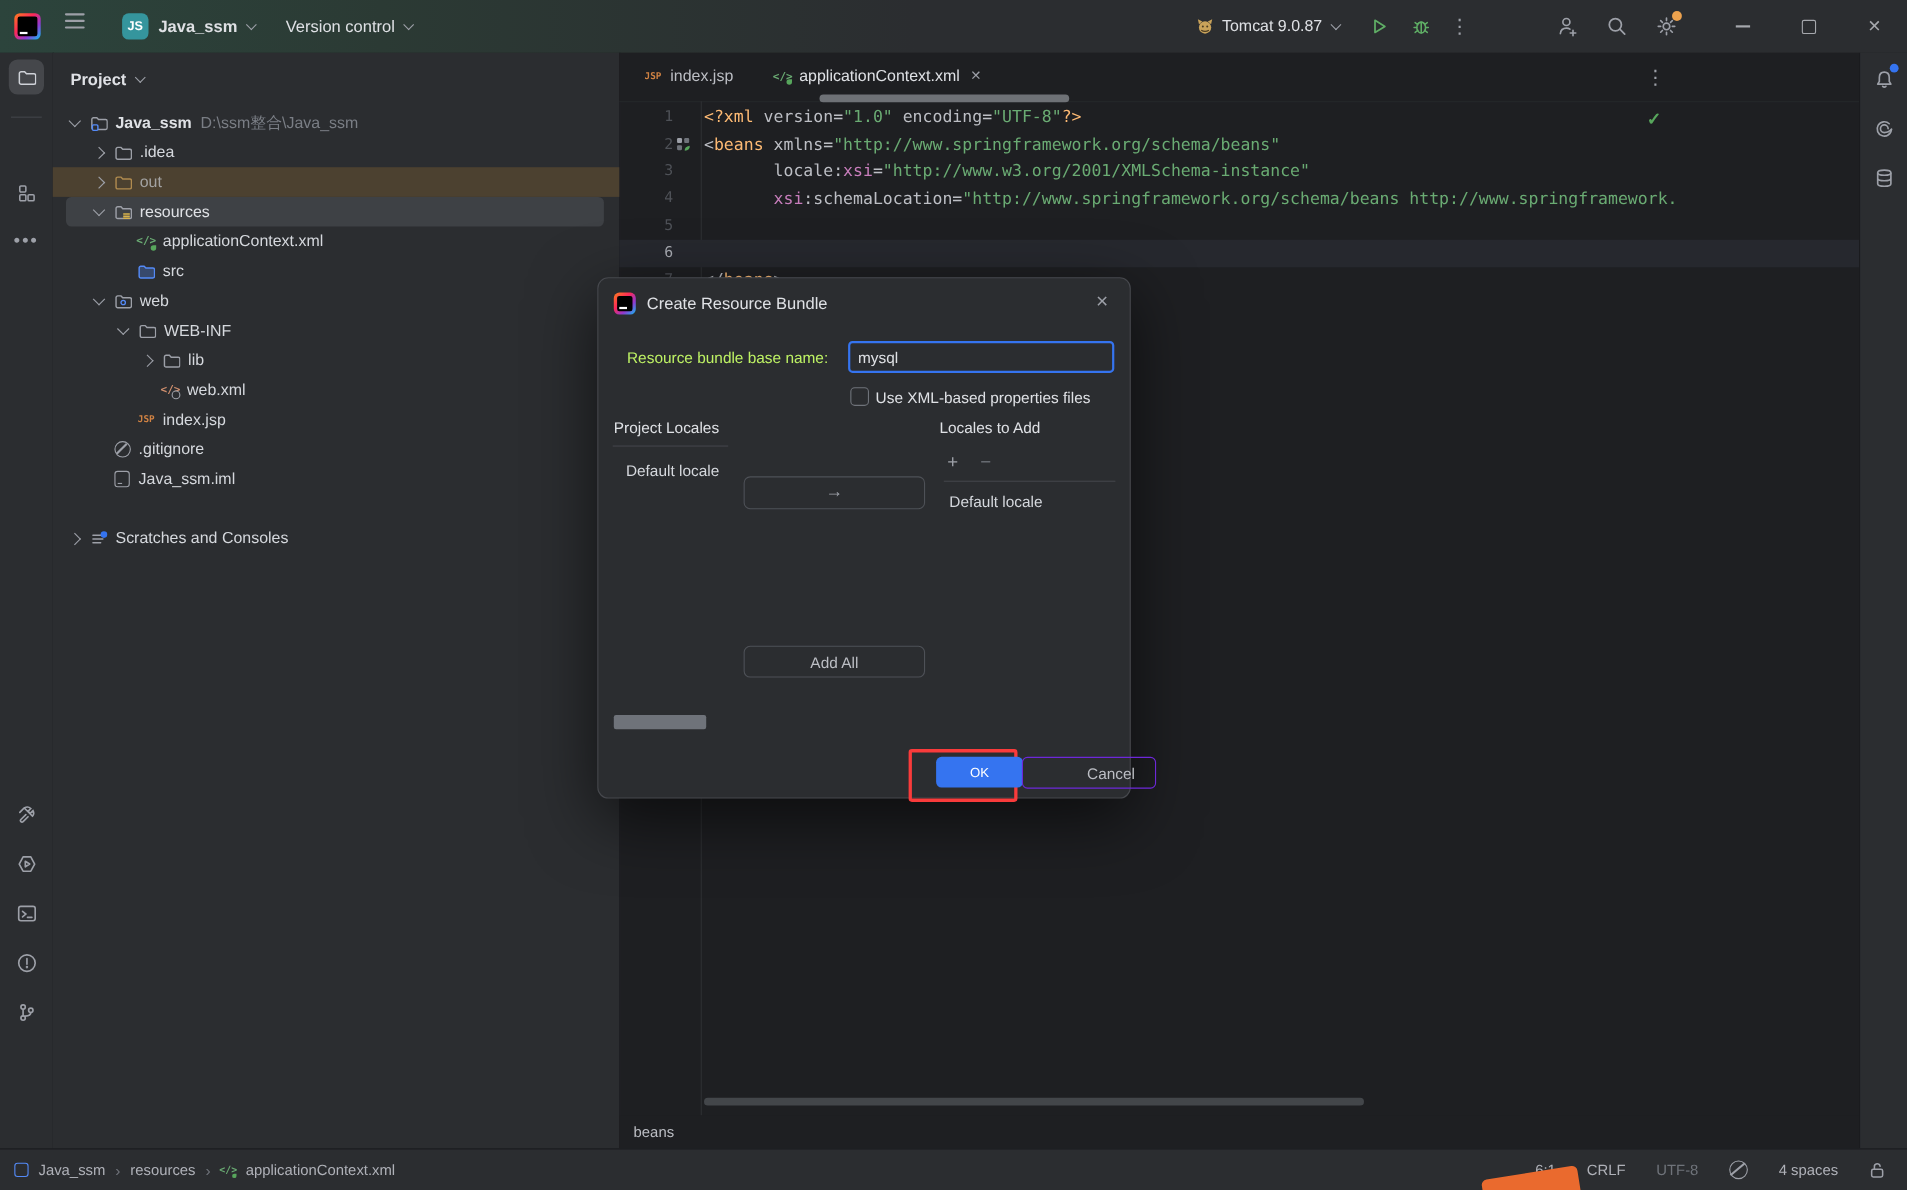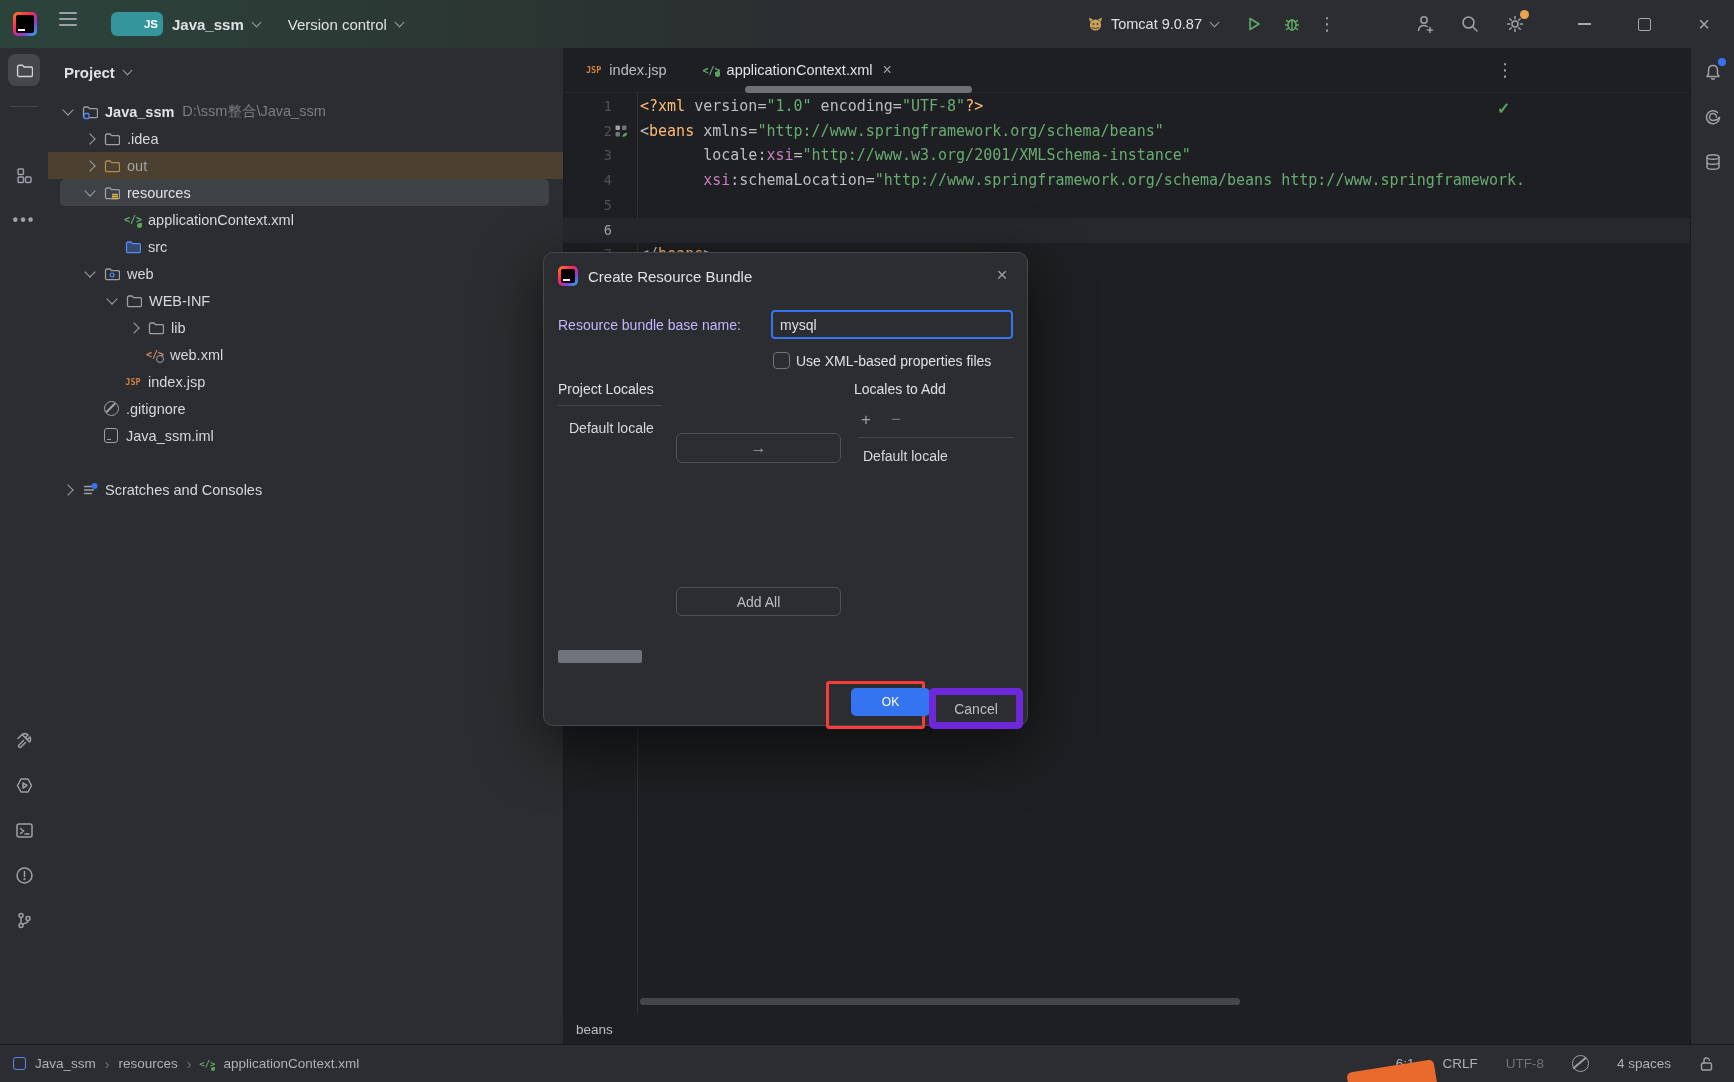--- a/index.html
+++ b/index.html
@@ -10,21 +10,21 @@
   
   .titlebar{position:absolute;left:0;top:0;width:1734px;height:48px;
     background:linear-gradient(90deg,#2c443c 0%,#2b3a34 20%,#2b2d30 48%,#2b2d30 100%);
     display:flex;align-items:center;}
   .ij-logo{width:24px;height:24px;border-radius:5px;position:relative;flex:none;
     background:linear-gradient(135deg,#fc801d 0%,#fe2857 38%,#9039d0 68%,#07c3f2 100%);}
   .ij-logo:after{content:"";position:absolute;left:3px;top:3px;right:3px;bottom:3px;background:#000;border-radius:2px;}
   .ij-logo:before{content:"";position:absolute;left:5px;bottom:5px;width:7px;height:2px;background:#fff;z-index:2;}
   .bars{width:18px;height:2px;background:#9da0a8;border-radius:1px;box-shadow:0 6px 0 #9da0a8,0 12px 0 #9da0a8;}
   .avatar{width:24px;height:24px;border-radius:6px;background:#35959d;color:#fff;font-size:11.5px;font-weight:bold;
-    display:flex;align-items:center;justify-content:center;padding-left:28px;}
+    display:flex;align-items:center;justify-content:center;}
   .tb-text{font-size:15px;color:#dfe1e5;}
   .dchev{width:6px;height:6px;border-right:1.5px solid #9da0a8;border-bottom:1.5px solid #9da0a8;
     transform:rotate(45deg);display:inline-block;margin-left:9px;position:relative;top:-2px;}
   .winbtn{width:28px;height:28px;display:flex;align-items:center;justify-content:center;color:#a6a8ad;}
 
   
   .stripe{position:absolute;top:48px;background:#2b2d30;}
   .stripe.left{left:0;width:48px;height:996px;border-right:1px solid #1a1b1e;}
   .stripe.right{left:1690px;width:44px;height:996px;border-left:1px solid #1a1b1e;}
   .sicon{position:absolute;width:32px;height:32px;border-radius:8px;display:flex;align-items:center;justify-content:center;}
@@ -96,22 +96,22 @@
     border-radius:4px;color:#dfe1e5;font-size:14px;font-family:"Liberation Sans",sans-serif;padding:0 7px;outline:none;}
   .checkbox{position:absolute;left:229px;top:99px;width:15px;height:15px;border:1.6px solid #6f737a;border-radius:4px;background:transparent;}
   .dlg-btn{position:absolute;border:1px solid #4e5157;border-radius:6px;background:transparent;color:#bcbec4;
     display:flex;align-items:center;justify-content:center;font-size:14px;}
   .hdrline{position:absolute;height:1px;background:#43454a;}
   .plusminus{font-size:17px;color:#9da0a8;position:absolute;width:18px;height:18px;display:flex;align-items:center;justify-content:center;}
   .graybar{position:absolute;left:14px;top:397px;width:84px;height:13px;background:#6f737a;border-radius:2px;}
   .okbtn{position:absolute;left:307px;top:435px;width:79px;height:28px;background:#3574f0;border-radius:5px;color:#fff;
     display:flex;align-items:center;justify-content:center;font-size:12px;}
   .redframe{position:absolute;left:282px;top:428px;width:93px;height:42px;border:3px solid #f93b3b;border-radius:3px;}
-  .cancelbtn{position:absolute;left:385px;top:435px;width:80px;height:27px;border:7px solid #6d28d9;border-radius:5px;
-    display:flex;align-items:center;justify-content:center;color:#bcbec4;font-size:14px;}
+  .cancelbtn{position:absolute;left:385px;top:435px;width:80px;height:27px;border:1px solid #6d28d9;border-radius:5px;
+    display:flex;align-items:center;justify-content:center;color:#bcbec4;font-size:14px;padding-left:40px;}
 </style>
 </head>
 <body>
 
 <div class="app">
 
   <header class="titlebar">
     <span class="ij-logo" style="margin-left:13px"></span>
     <span style="margin-left:22px">
         <span class="bars" style="margin-top:-12px;display:block"></span>
@@ -491,21 +491,21 @@
       </span>
     </span>
   </footer>
   <div class="orangewedge"></div>
 
   <div class="dialog">
     <span class="ij-logo" style="position:absolute;left:14px;top:13px;width:20px;height:20px"></span>
     <div class="dlg-title">Create Resource Bundle</div>
     <span class="dlg-close">×</span>
 
-    <label style="position:absolute;left:14px;top:64px;color:#c4b5fd">Resource bundle base name:</label>
+    <label style="position:absolute;left:26px;top:64px;color:#bef264">Resource bundle base name:</label>
     <input class="dlg-input" type="text" value="mysql" style="">
 
     <span class="checkbox"></span>
     <label style="position:absolute;left:252px;top:100px;color:#dfe1e5">Use XML-based properties files</label>
 
     <div style="position:absolute;left:14px;top:128px;color:#dfe1e5">Project Locales</div>
     <div class="hdrline" style="left:13px;top:152px;width:105px"></div>
     <div style="position:absolute;left:25px;top:167px">Default locale</div>
 
     <div class="dlg-btn" style="left:132px;top:180px;width:163px;height:28px">

